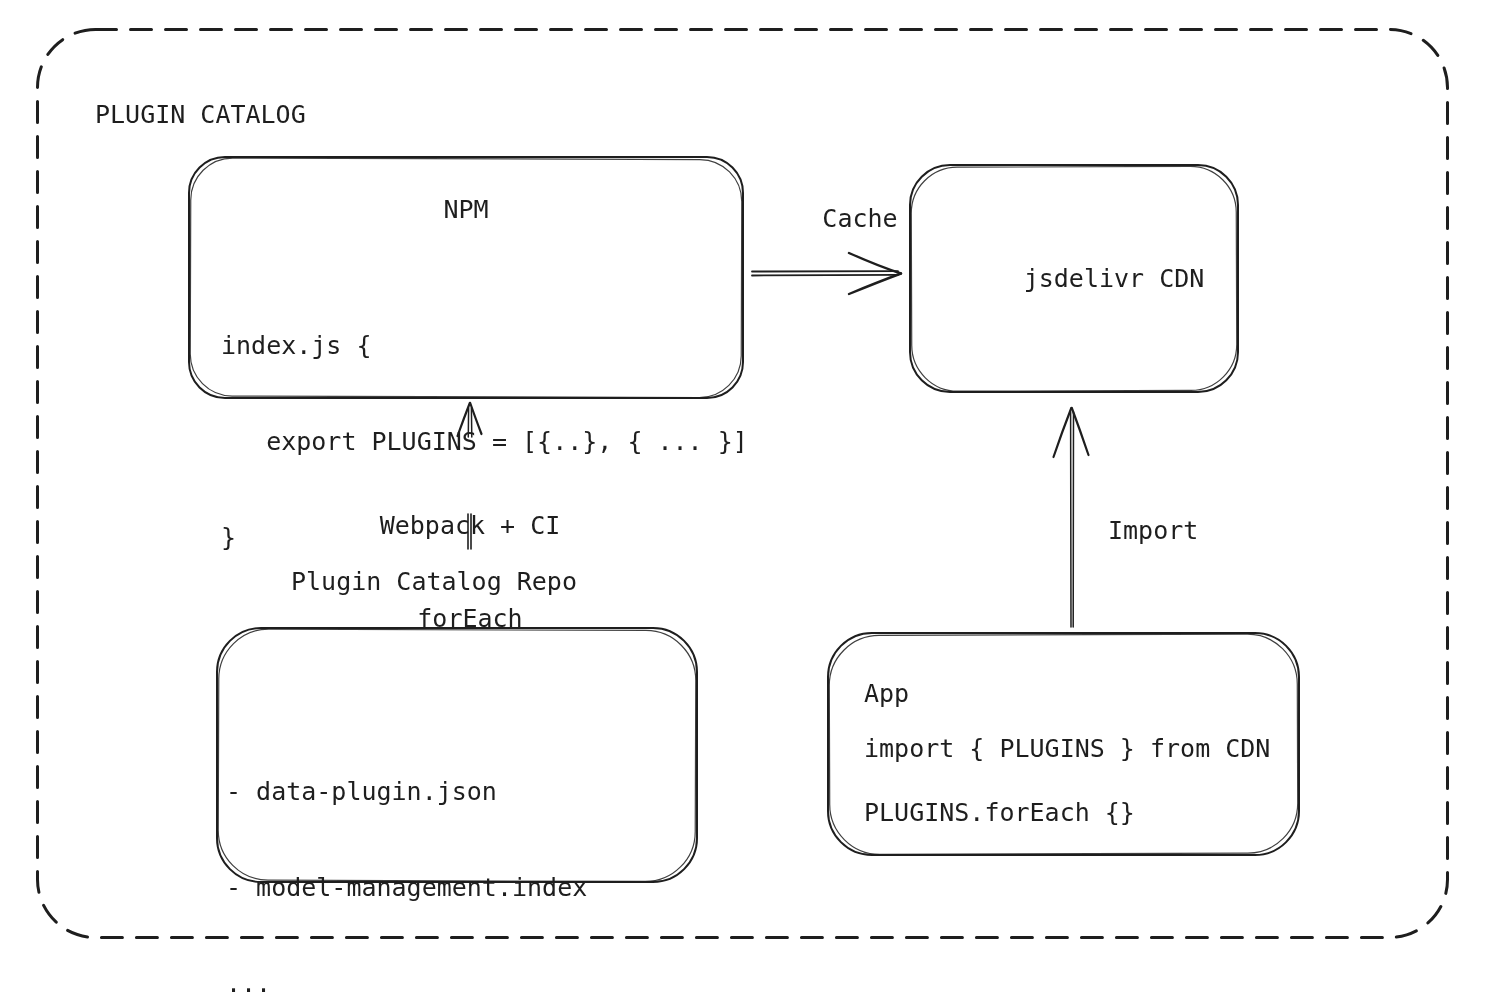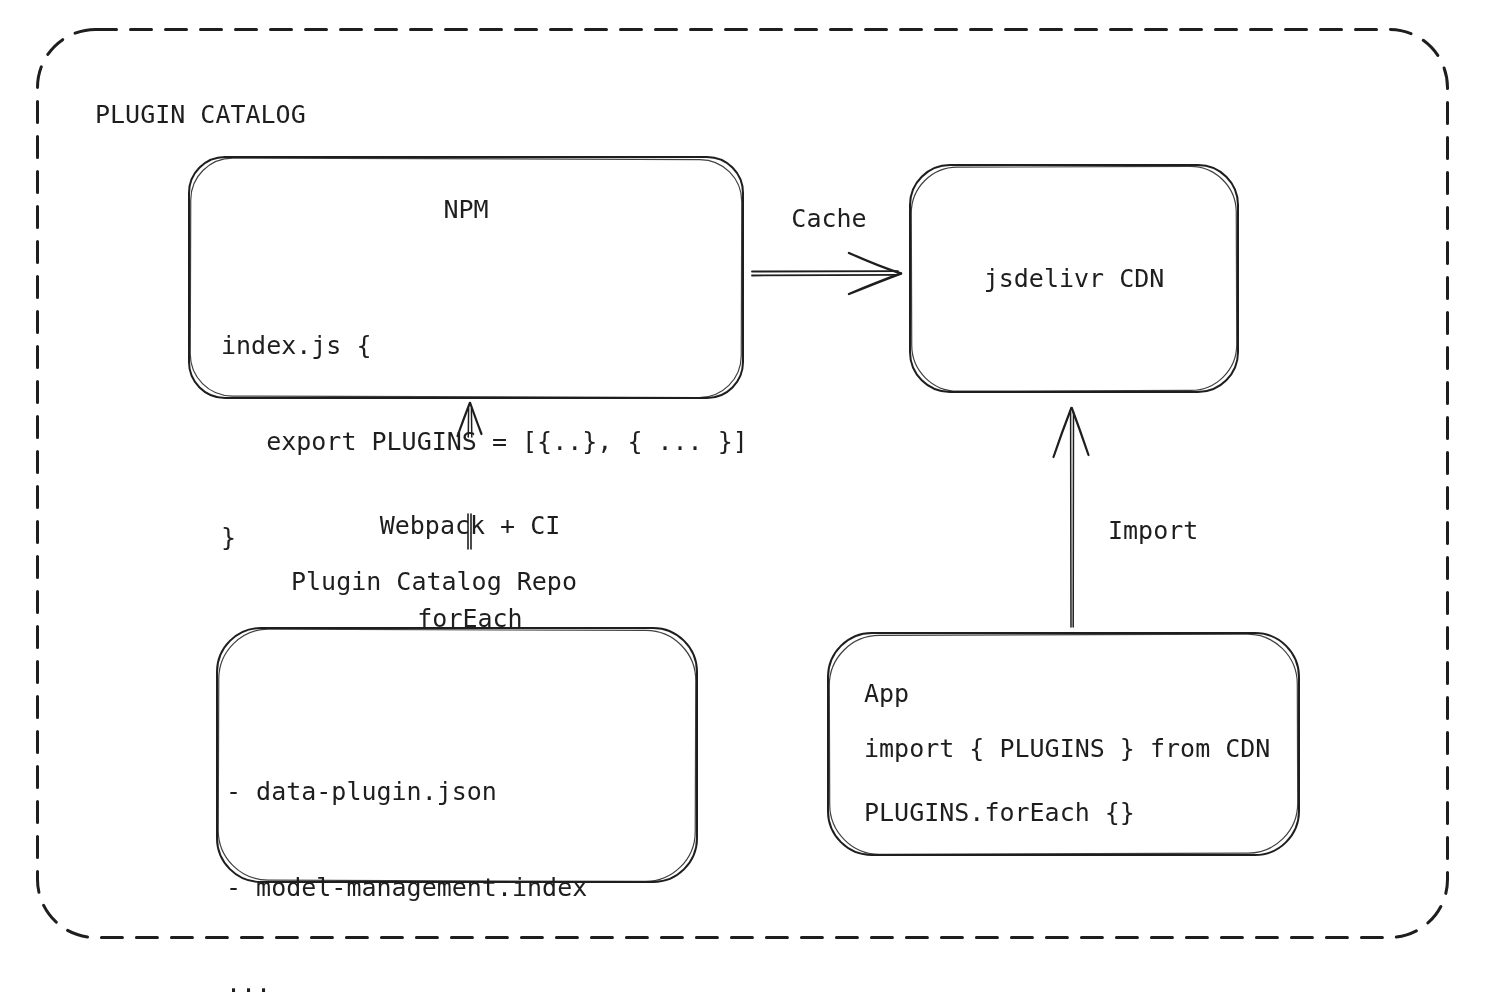--- a/index.html
+++ b/index.html
@@ -16,21 +16,21 @@
   svg.layer * { vector-effect: non-scaling-stroke; }
 
   .txt {
     position: absolute;
     font-size: 25px;
     line-height: 32px;
     white-space: pre;
     letter-spacing: 0px;
   }
   .center { text-align: center; }
-  .flexcenter { display: flex; align-items: center; justify-content: center; }
+  .flexcenter { display: flex; align-items: center; justify-content: center; padding-left: 40px; }
   .codeblock div { white-space: pre; }
 </style>
 </head>
 <body>
 
 <div class="stage" style="--stroke: #1e1e1e; --bg: #ffffff;">
 
   <svg class="layer" width="1506" height="1002" viewBox="0 0 1506 1002" fill="none" stroke="currentColor" stroke-linecap="round">
 
     <g>
@@ -83,21 +83,21 @@
 
   <div class="txt" style="left:95px; top:79px;margin-top:20px;">PLUGIN CATALOG</div>
 
   <div class="txt center" style="left:189px; top:194px; width:554px;">NPM</div>
   <div class="txt codeblock" style="left:221px; top:266px;">
     <div>index.js {</div>
     <div>   export PLUGINS = [{..}, { ... }]</div>
     <div>}</div>
   </div>
 
-  <div class="txt center" style="left:754px; top:203px; width:150px;">Cache</div>
+  <div class="txt center" style="left:785px; top:203px; width:150px;">Cache</div>
 
   <div class="txt flexcenter" style="left:910px; top:165px; width:328px; height:227px;">jsdelivr CDN</div>
 
   <div class="txt center" style="left:320px; top:448px; width:300px; line-height:31px;">
     <div>Webpack + CI</div>
     <div>forEach</div>
   </div>
 
   <div class="txt" style="left:291px; top:566px;">Plugin Catalog Repo</div>
   <div class="txt codeblock" style="left:226px; top:712px;">

